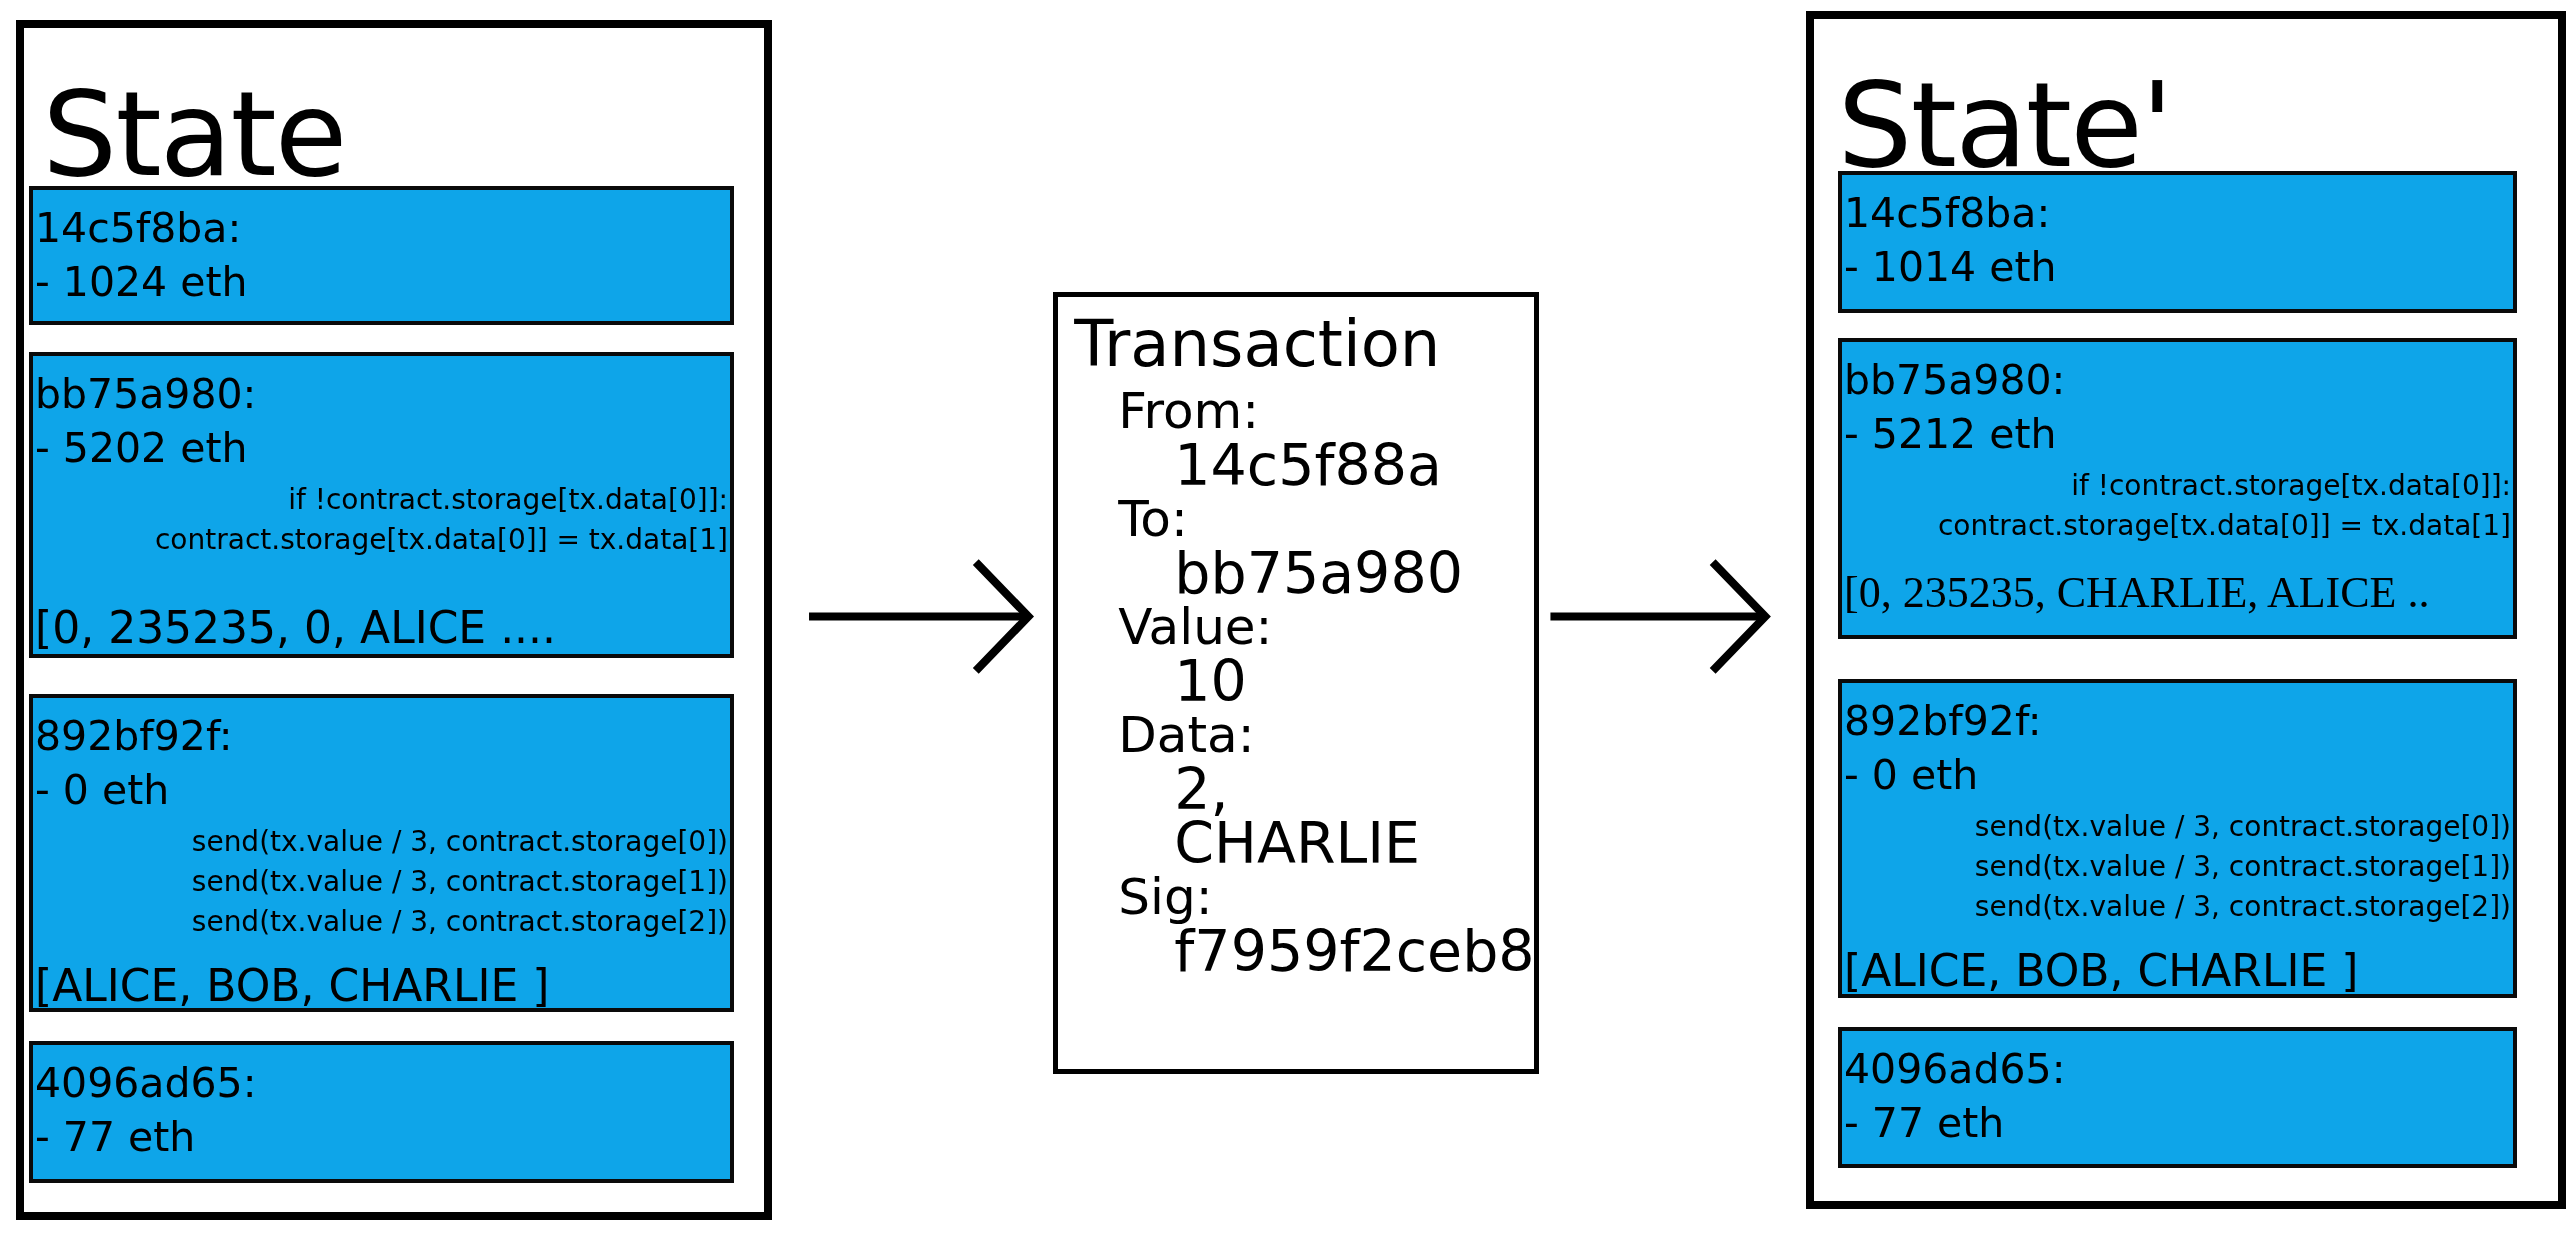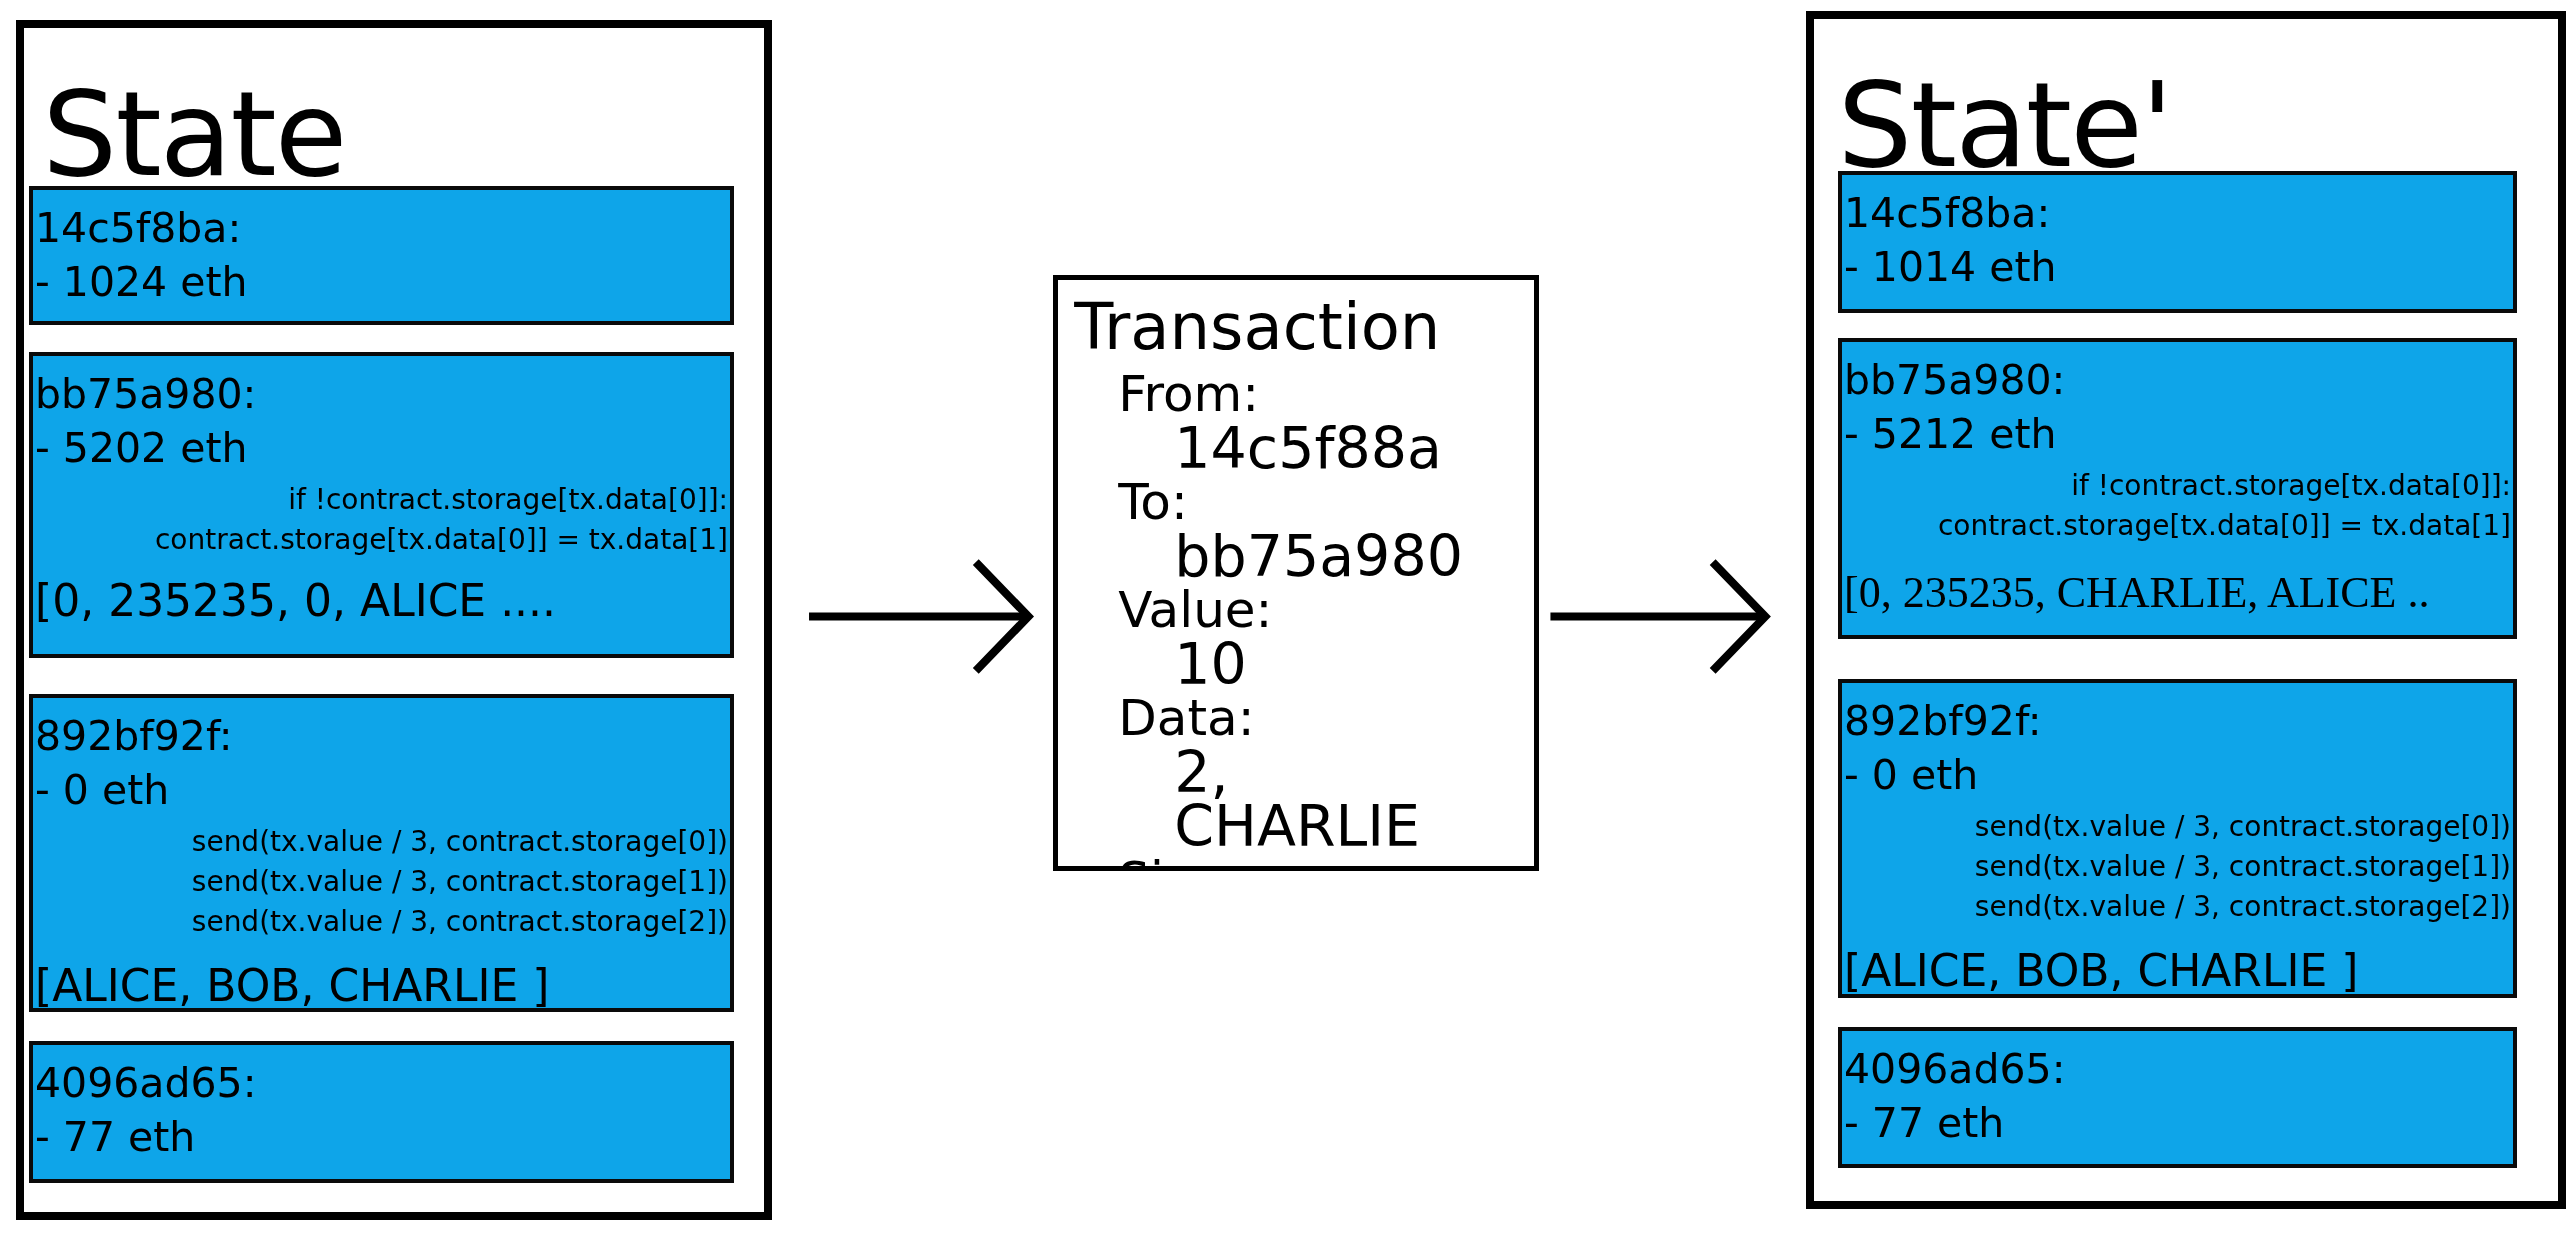--- a/index.html
+++ b/index.html
@@ -17,21 +17,21 @@
   }
   .acct {
     position:absolute; background:#0ea5e9; border:4.5px solid #0a0a0a; box-sizing:border-box;
     padding:11px 2px; overflow:hidden;
   }
   .addr  { font-size:41px; line-height:54px; white-space:nowrap; }
   .bal   { font-size:41px; line-height:54px; white-space:nowrap; }
   .code  { margin-top:5.4px;text-align:right; }
   .code-line { font-size:28px; line-height:40px; white-space:nowrap; }
   .code-line.indent { padding-left:33px; }
-  .storage { font-size:44px; line-height:53px; margin-top:14px; white-space:nowrap; }
+  .storage { font-size:44px; line-height:53px; margin-top:41px; white-space:nowrap; }
   .tx-panel {
     position:absolute; background:#fff; border:5.4px solid #000; box-sizing:border-box;
     padding:7.3px 0 0 16.3px; overflow:hidden;
   }
   .tx-title { font-size:64px; line-height:80px; white-space:nowrap; }
   .tx-label { font-size:50px; line-height:54px; padding-left:44px; white-space:nowrap; }
   .tx-value { font-size:57px; line-height:54px; padding-left:100px; white-space:nowrap; }
   .arrow { position:absolute; }
   .arrow svg { display:block; }
 </style>
@@ -73,21 +73,21 @@
   <div class="bal">- 77 eth</div>
 </div>
 
 <div class="arrow" style="left:798px; top:544px;">
   <svg width="245" height="145" viewBox="0 0 270 160">
     <line x1="12" y1="80" x2="252" y2="80" stroke="#000" stroke-width="9"></line>
     <polyline points="196,20 254,80 196,140" fill="none" stroke="#000" stroke-width="9"></polyline>
   </svg>
 </div>
 
-<div class="tx-panel" style="left:1053px; top:275px; width:486px; height:596px;">
+<div class="tx-panel" style="left:1053px; top:292px; width:486px; height:782px;">
   <div class="tx-title">Transaction</div>
 
   <div class="tx-label">From:</div>
   <div class="tx-value">14c5f88a</div>
 
   <div class="tx-label">To:</div>
   <div class="tx-value">bb75a980</div>
 
   <div class="tx-label">Value:</div>
   <div class="tx-value">10</div>

